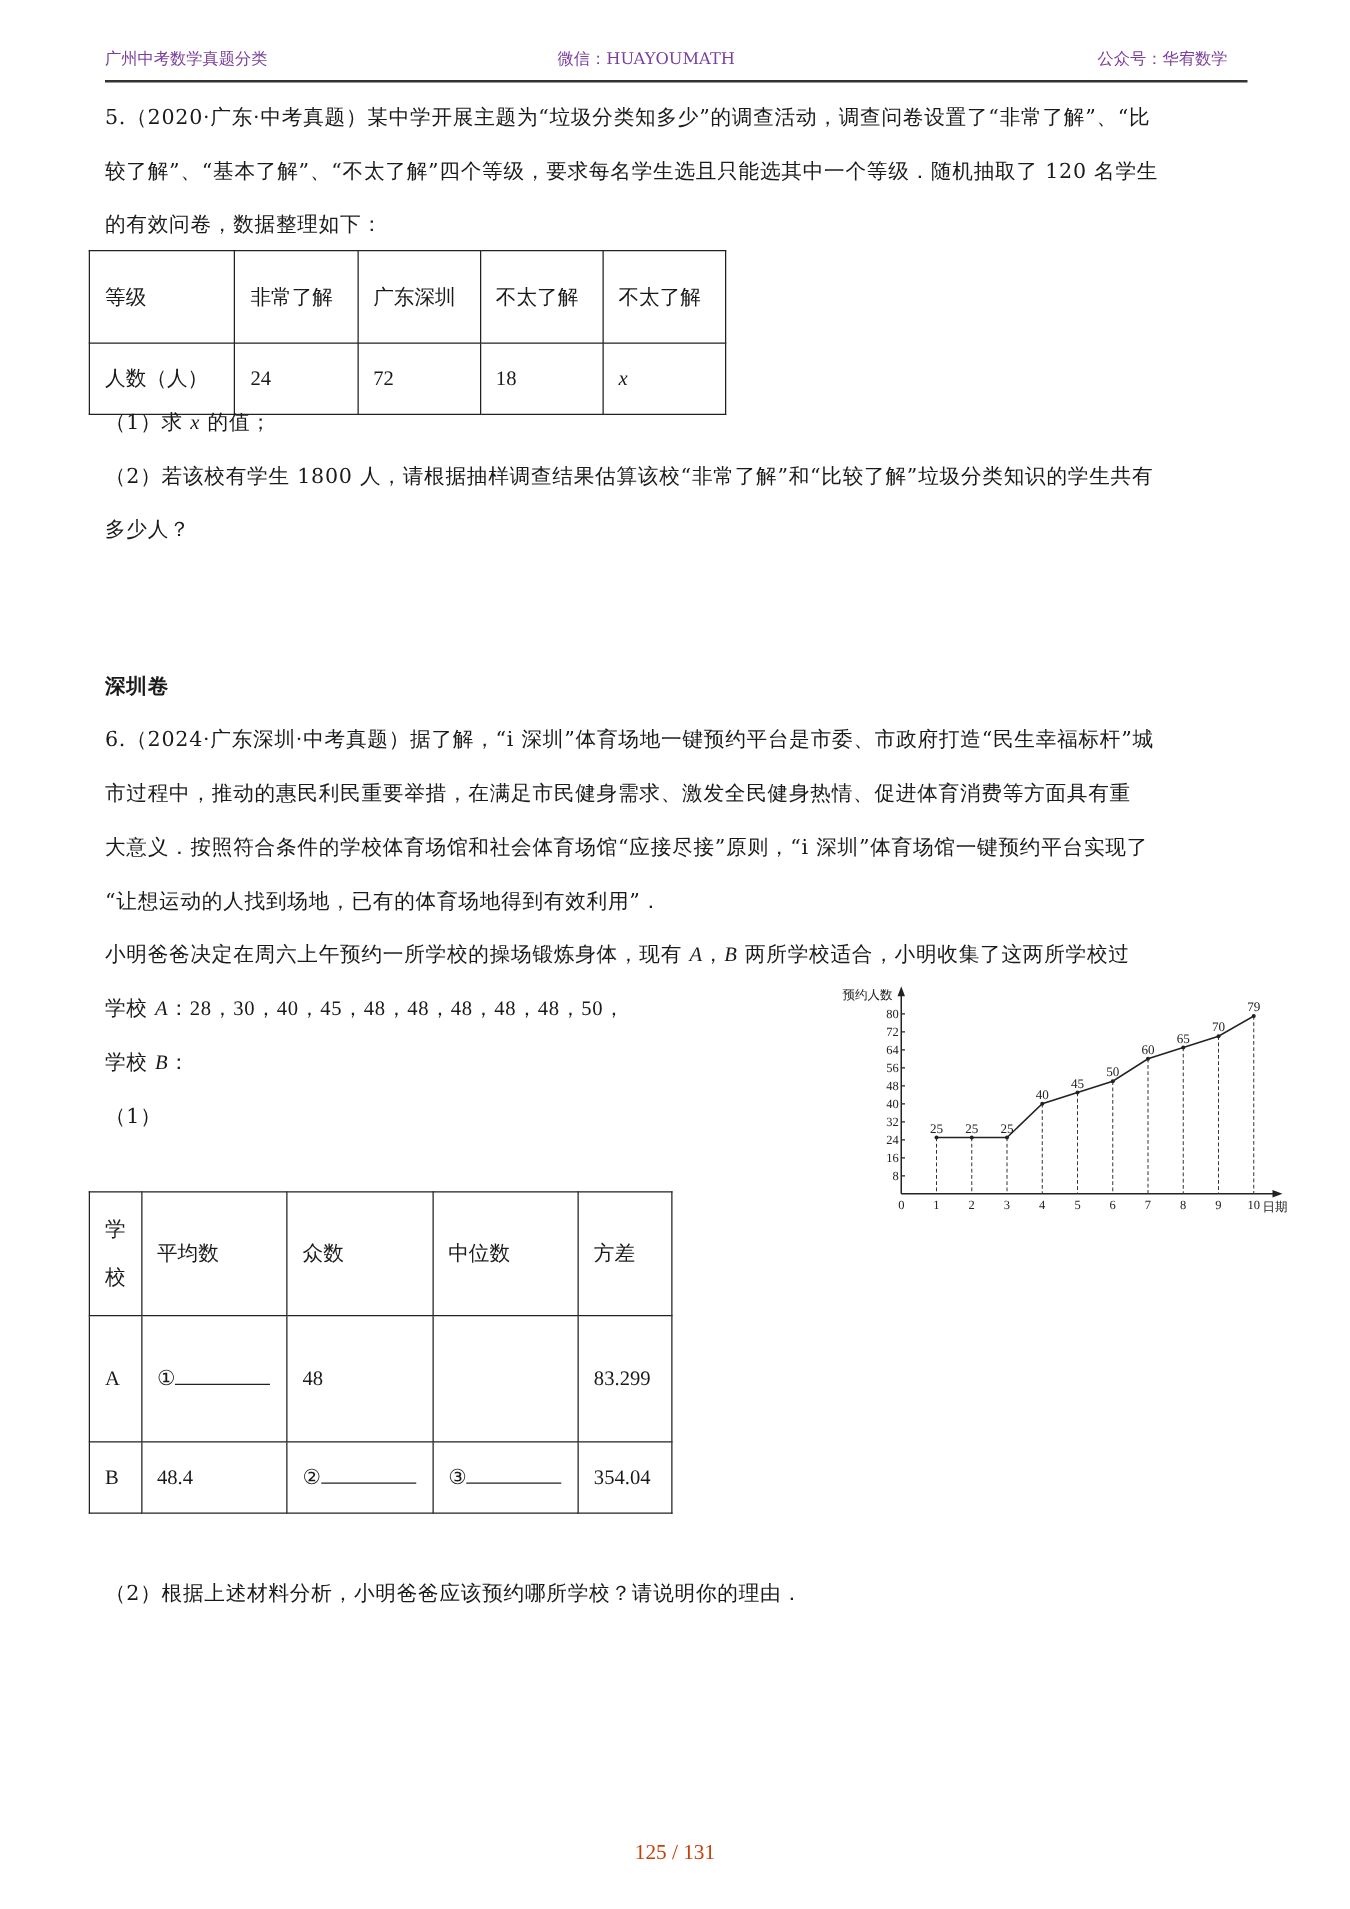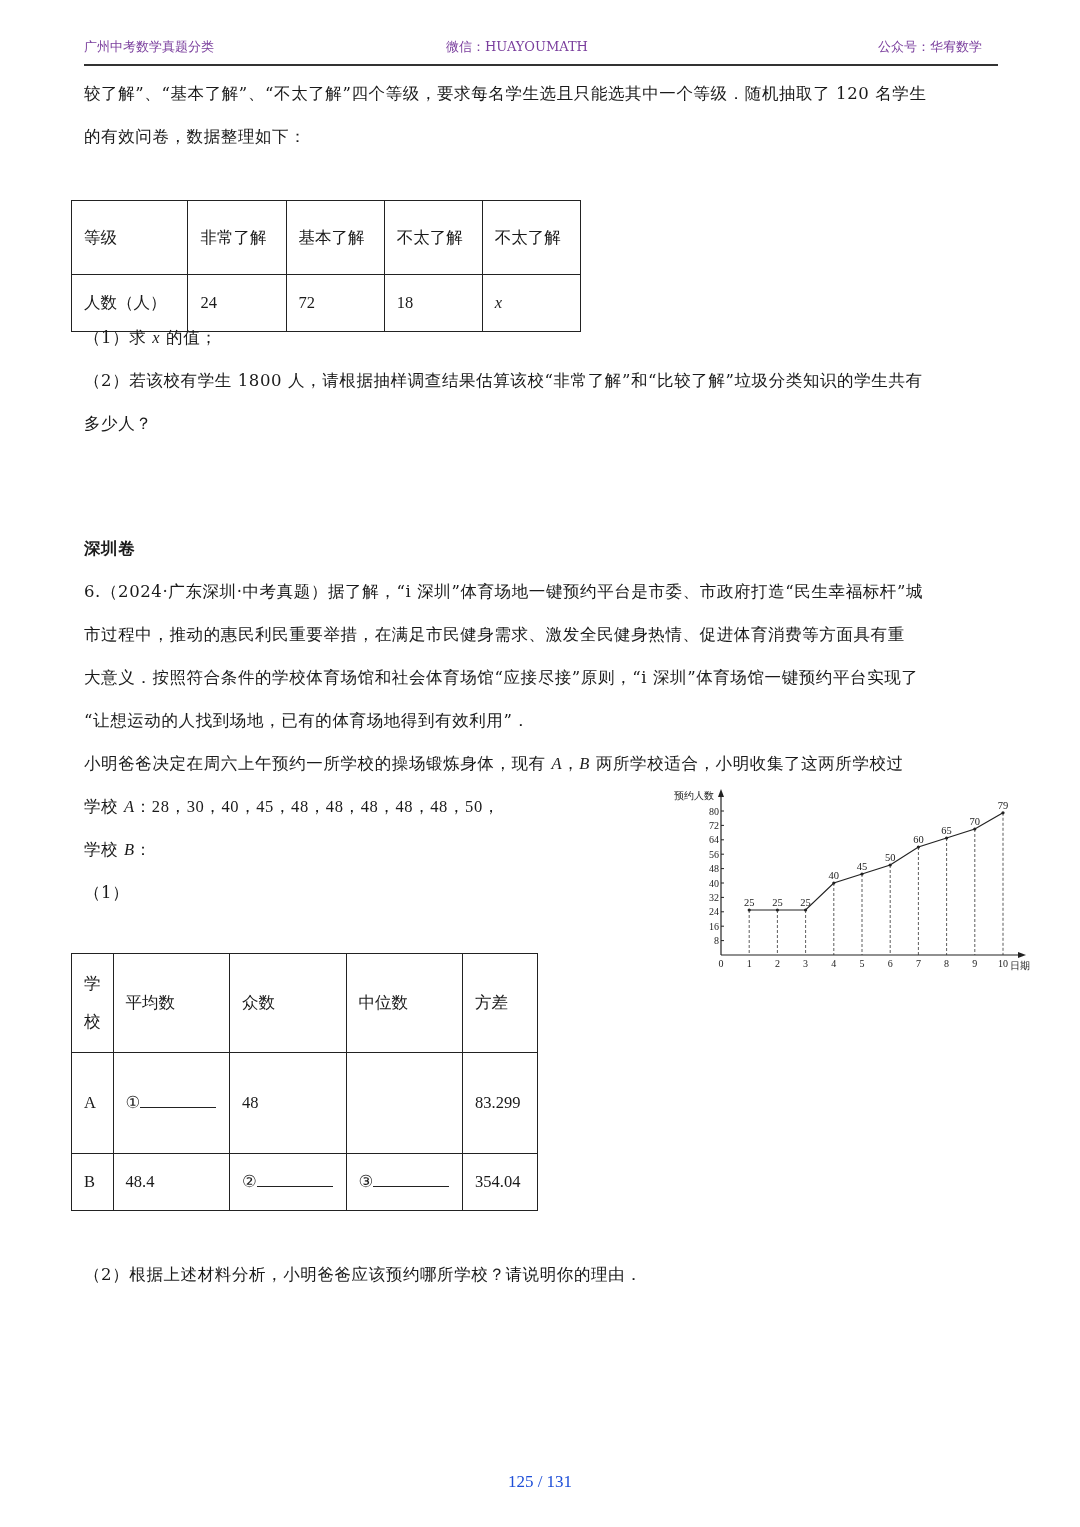--- a/index.html
+++ b/index.html
@@ -12,45 +12,46 @@
   .header .r { position: absolute; right: 14px; top: 0; }
   .header-rule { position: absolute; left: 84px; width: 914px; top: 64px; height: 0;
                  border-top: 2px solid #333; }
   .para { position: absolute; left: 84px; width: 920px; font-size: 16.5px; line-height: 43px;
           letter-spacing: 0.6px; }
   .bold { font-weight: bold; }
   i.var { font-style: italic; font-family: "Liberation Serif", serif; }
   table.t { position: absolute; border-collapse: collapse; font-size: 16.5px; }
   table.t td { border: 1.5px solid #222; padding: 0 12px; vertical-align: middle; }
   .footer { position: absolute; left: 0; width: 1080px; top: 1472px; text-align: center;
-            font-family: "Liberation Serif", serif; font-size: 17px; color: #1d4ed8; }
+            font-family: "Liberation Serif", serif; font-size: 17px; color: #c2410c; }
   .blank { display: inline-block; width: 76px; border-bottom: 1px solid #222; height: 14px; vertical-align: baseline; }
   svg text { font-family: "Liberation Serif", serif; }
 </style>
 </head>
 <body>
 
 <div class="header">
   <span class="l">广州中考数学真题分类</span>
   <span class="c">微信：HUAYOUMATH</span>
   <span class="r">公众号：华宥数学</span>
 </div>
 <div class="header-rule"></div>
 
 <div class="para" style="top:72px;">
+  <div>5.（2020·广东·中考真题）某中学开展主题为“垃圾分类知多少”的调查活动，调查问卷设置了“非常了解”、“比</div>
   <div>较了解”、“基本了解”、“不太了解”四个等级，要求每名学生选且只能选其中一个等级．随机抽取了 120 名学生</div>
   <div>的有效问卷，数据整理如下：</div>
 </div>
 
 <table class="t" style="left:71px; top:200px; width:510px;">
   <tbody>
       <tr style="height:74px;">
     <td style="width:92px;">等级</td>
     <td style="width:74px;">非常了解</td>
-    <td style="width:74px;">基本了解</td>
+    <td style="width:74px;">广东深圳</td>
     <td style="width:74px;">不太了解</td>
     <td style="width:74px;">不太了解</td>
   </tr>
   <tr style="height:57px;">
     <td>人数（人）</td>
     <td style="font-family:'Liberation Serif',serif;">24</td>
     <td style="font-family:'Liberation Serif',serif;">72</td>
     <td style="font-family:'Liberation Serif',serif;">18</td>
     <td style="font-family:'Liberation Serif',serif; font-style:italic;">x</td>
   </tr>

